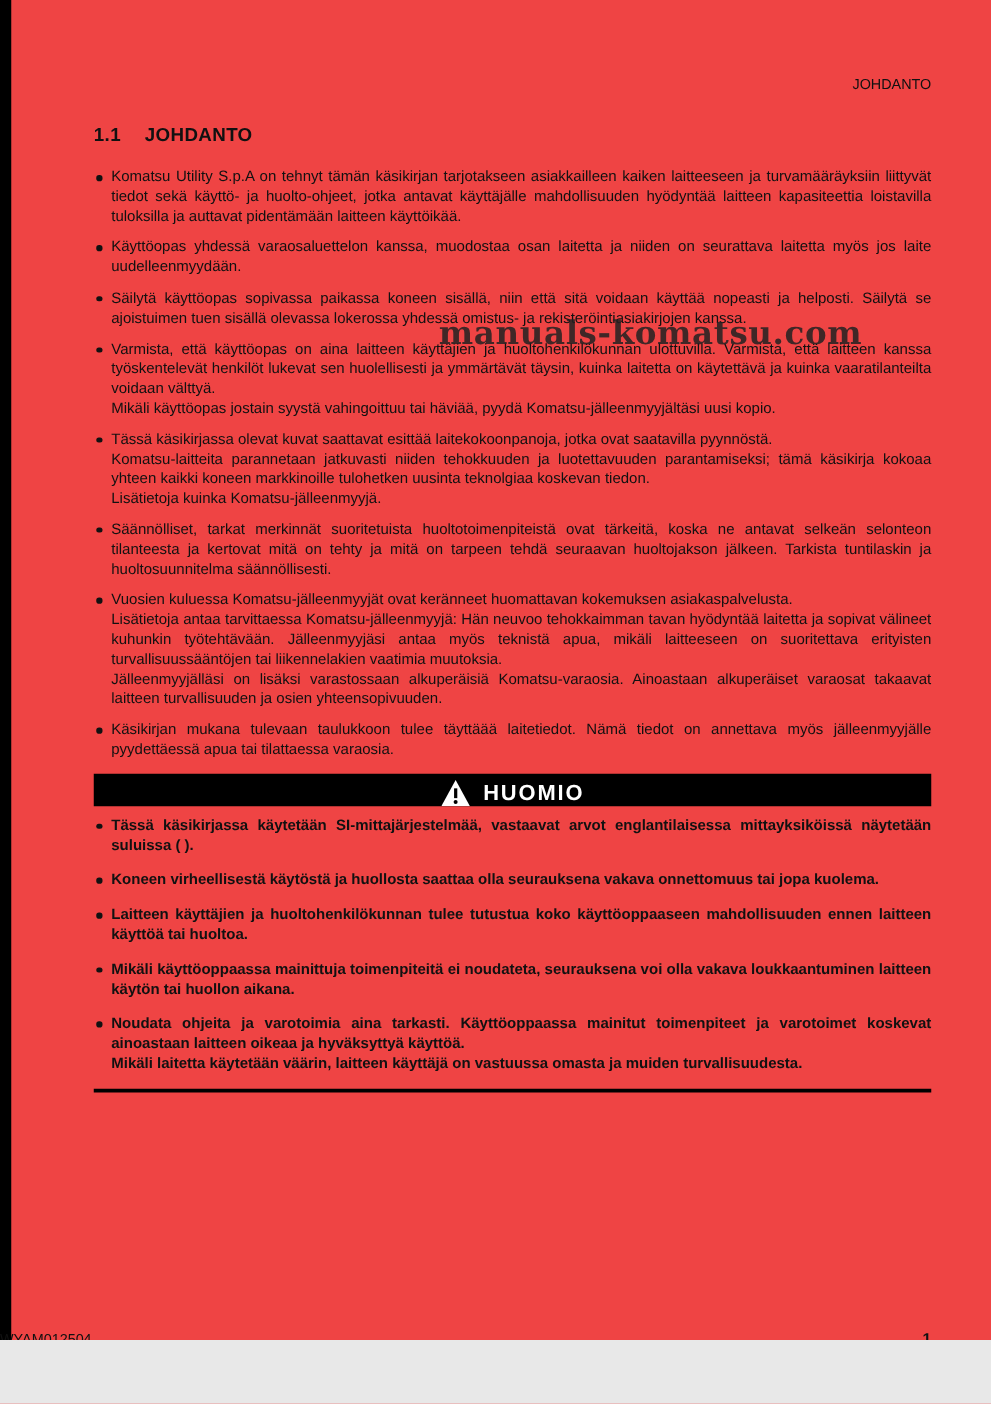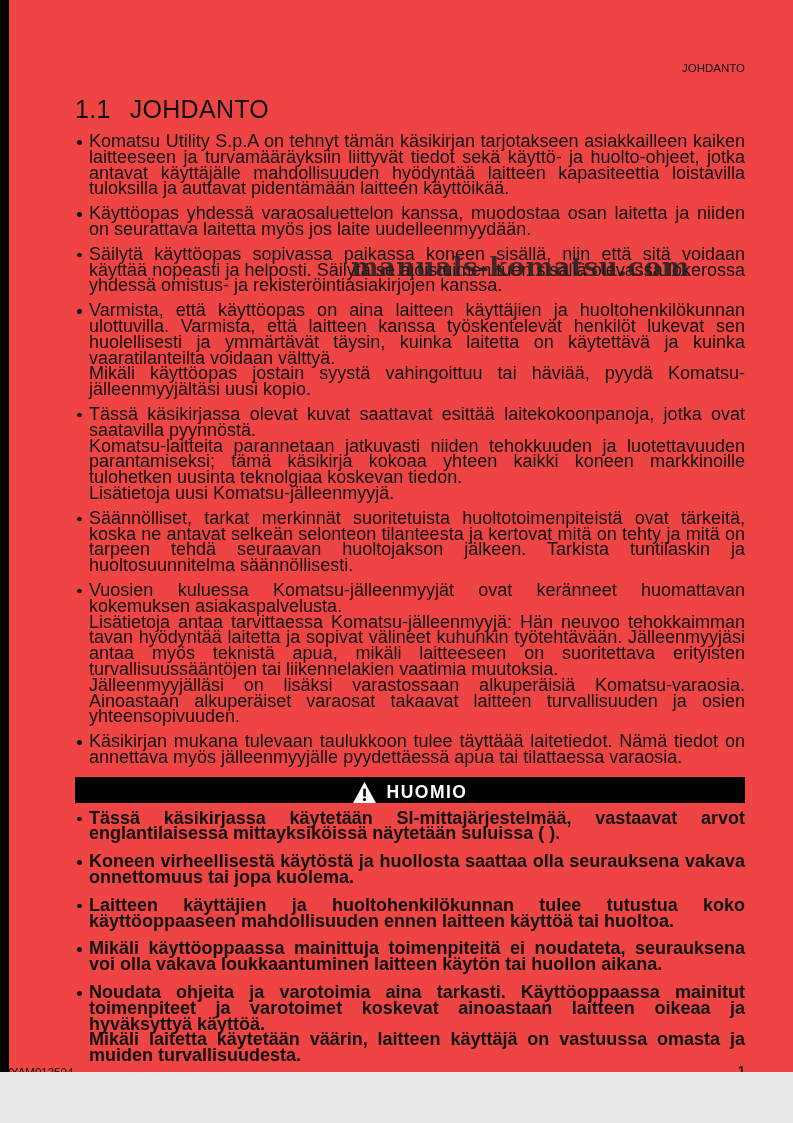--- a/index.html
+++ b/index.html
@@ -26,37 +26,37 @@
     font-size: 11.5px;
     color: #111111;
   }
   .content {
     position: absolute;
     left: 75px;
     top: 96px;
     width: 670px;
   }
   .title {
-    font-size: 25px;
-    font-weight: normal;
+    font-size: 15px;
+    font-weight: bold;
     line-height: 26px;
     margin: 0 0 12px 0;
     letter-spacing: 0.3px;
   }
   .title .num { margin-right: 19px; }
   ul.bullets {
     list-style: none;
     margin: 0;
     padding: 0;
   }
   ul.bullets li {
     position: relative;
     padding-left: 14px;
     margin-bottom: 9px;
-    font-size: 18px;
+    font-size: 12px;
     line-height: 15.8px;
     text-align: justify;
   }
   ul.bullets li .dot {
     position: absolute;
     left: 2px;
     top: 6px;
     width: 4.5px;
     height: 4.5px;
     border-radius: 50%;
@@ -160,21 +160,21 @@
             <div class="para">Varmista, että käyttöopas on aina laitteen käyttäjien ja huoltohenkilökunnan ulottuvilla. Varmista, että laitteen kanssa työskentelevät henkilöt lukevat sen huolellisesti ja ymmärtävät täysin, kuinka laitetta on käytettävä ja kuinka vaaratilanteilta voidaan välttyä.</div>
             <div class="para">Mikäli käyttöopas jostain syystä vahingoittuu tai häviää, pyydä Komatsu-jälleenmyyjältäsi uusi kopio.</div>
           </div>
         </li>
 
         <li>
           <span class="dot"></span>
           <div class="text">
             <div class="para">Tässä käsikirjassa olevat kuvat saattavat esittää laitekokoonpanoja, jotka ovat saatavilla pyynnöstä.</div>
             <div class="para">Komatsu-laitteita parannetaan jatkuvasti niiden tehokkuuden ja luotettavuuden parantamiseksi; tämä käsikirja kokoaa yhteen kaikki koneen markkinoille tulohetken uusinta teknolgiaa koskevan tiedon.</div>
-            <div class="para">Lisätietoja uusi Komatsu-jälleenmyyjä.</div>
+            <div class="para">Lisätietoja kuinka Komatsu-jälleenmyyjä.</div>
           </div>
         </li>
 
         <li>
           <span class="dot"></span>
           <div class="text">
             <div class="para">Säännölliset, tarkat merkinnät suoritetuista huoltotoimenpiteistä ovat tärkeitä, koska ne antavat selkeän selonteon tilanteesta ja kertovat mitä on tehty ja mitä on tarpeen tehdä seuraavan huoltojakson jälkeen. Tarkista tuntilaskin ja huoltosuunnitelma säännöllisesti.</div>
           </div>
         </li>
 

